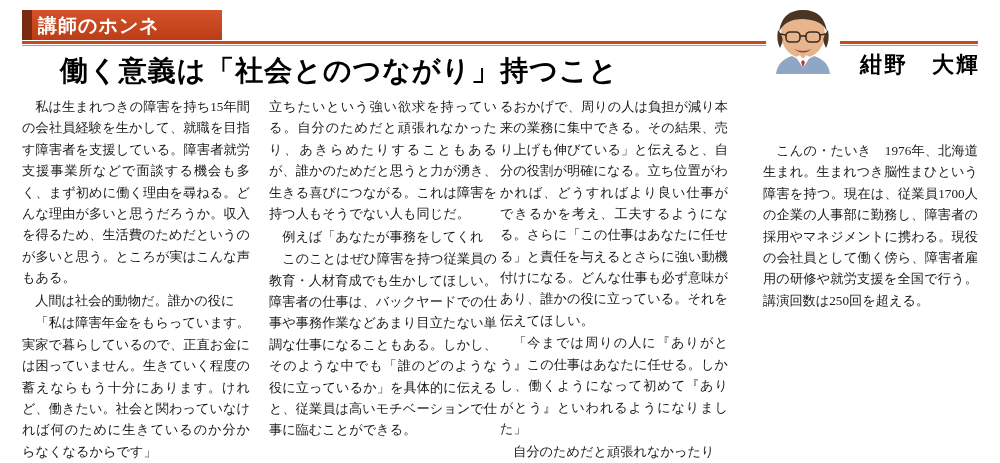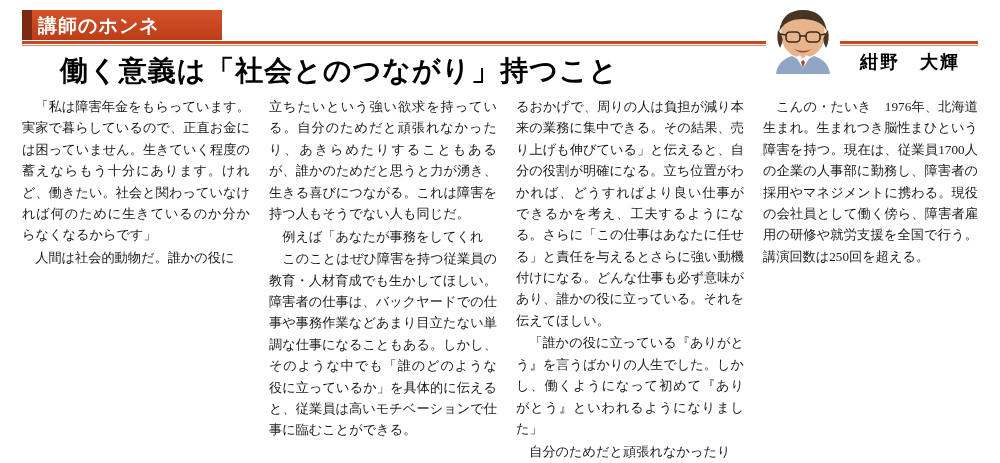--- a/index.html
+++ b/index.html
@@ -92,21 +92,21 @@
     top: 8px;
     width: 74px;
     height: 66px;
     overflow: hidden;
   }
   .photo svg { display: block; }
   .author-name {
     position: absolute;
     left: 860px;
     top: 50px;
-    font-size: 18px;
+    font-size: 22px;
     font-weight: bold;
     letter-spacing: 2px;
     font-family: "DejaVu Serif", "Liberation Serif", serif;
     color: #000;
     white-space: nowrap;
   }
 
   
   .cols {
     position: absolute;
@@ -124,25 +124,25 @@
     text-align: justify;
     color: #1a1a1a;
   }
   .col p {
     margin: 0 0 0.1em 0;
     text-indent: 1em;
   }
   .col p.noindent { text-indent: 0; }
   .c1 { left: 0px; }
   .c2 { left: 247px; }
-  .c3 { left: 494px; font-family: Liberation Serif, serif; }
+  .c3 { left: 478px; font-family: Liberation Serif, serif; }
   .c4 { left: 741px; width: 215px; }
 
   
-  .c4 p { margin-bottom: 0.1em; }
+  .c4 p { margin-bottom: 0.1em; margin-top: 44px; }
   .c4 .gap { display: block; height: 14px; }
 </style>
 </head>
 <body>
 
 <div class="page">
 
   <div class="banner"></div>
   <div class="banner-bar"></div>
   <div class="banner-text">講師のホンネ</div>
@@ -168,33 +168,34 @@
       <path d="M10 66 Q12 52 26 48 L37 54 L48 48 Q62 52 64 66 Z" fill="#8fa6c4"></path>
       <path d="M30 49 L37 60 L44 49 L40 47 L37 52 L34 47 Z" fill="#ffffff"></path>
       <path d="M35 54 L37 60 L39 54 L37 52 Z" fill="#b04030"></path>
     </svg>
   </div>
   <div class="author-name">紺野　大輝</div>
 
   <div class="cols">
 
     <div class="col c1">
+      <p>私は生まれつきの障害を持ち15年間の会社員経験を生かして、就職を目指す障害者を支援している。障害者就労支援事業所などで面談する機会も多く、まず初めに働く理由を尋ねる。どんな理由が多いと思うだろうか。収入を得るため、生活費のためだというのが多いと思う。ところが実はこんな声もある。</p>
+      <p>人間は社会的動物だ。誰かの役に</p>
       <p>「私は障害年金をもらっています。実家で暮らしているので、正直お金には困っていません。生きていく程度の蓄えならもう十分にあります。けれど、働きたい。社会と関わっていなければ何のために生きているのか分からなくなるからです」</p>
-      <p>人間は社会的動物だ。誰かの役に</p>
     </div>
 
     <div class="col c2">
       <p class="noindent">立ちたいという強い欲求を持っている。自分のためだと頑張れなかったり、あきらめたりすることもあるが、誰かのためだと思うと力が湧き、生きる喜びにつながる。これは障害を持つ人もそうでない人も同じだ。</p>
       <p>例えば「あなたが事務をしてくれ</p>
       <p>このことはぜひ障害を持つ従業員の教育・人材育成でも生かしてほしい。障害者の仕事は、バックヤードでの仕事や事務作業などあまり目立たない単調な仕事になることもある。しかし、そのような中でも「誰のどのような役に立っているか」を具体的に伝えると、従業員は高いモチベーションで仕事に臨むことができる。</p>
     </div>
 
     <div class="col c3">
       <p class="noindent">るおかげで、周りの人は負担が減り本来の業務に集中できる。その結果、売り上げも伸びている」と伝えると、自分の役割が明確になる。立ち位置がわかれば、どうすればより良い仕事ができるかを考え、工夫するようになる。さらに「この仕事はあなたに任せる」と責任を与えるとさらに強い動機付けになる。どんな仕事も必ず意味があり、誰かの役に立っている。それを伝えてほしい。</p>
-      <p>「誰かの役に立っている『ありがとう』を言うばかりの人生でした。しかし、働くようになって初めて『ありがとう』といわれるようになりました」</p>
+      <p>「今までは周りの人に『ありがとう』この仕事はあなたに任せる。しかし、働くようになって初めて『ありがとう』といわれるようになりました」</p>
       <p>自分のためだと頑張れなかったり</p>
     </div>
 
     <div class="col c4">
       <p>こんの・たいき　1976年、北海道生まれ。生まれつき脳性まひという障害を持つ。現在は、従業員1700人の企業の人事部に勤務し、障害者の採用やマネジメントに携わる。現役の会社員として働く傍ら、障害者雇用の研修や就労支援を全国で行う。講演回数は250回を超える。</p>
       <span class="gap"></span>
     </div>
 
   </div>
 </div>

